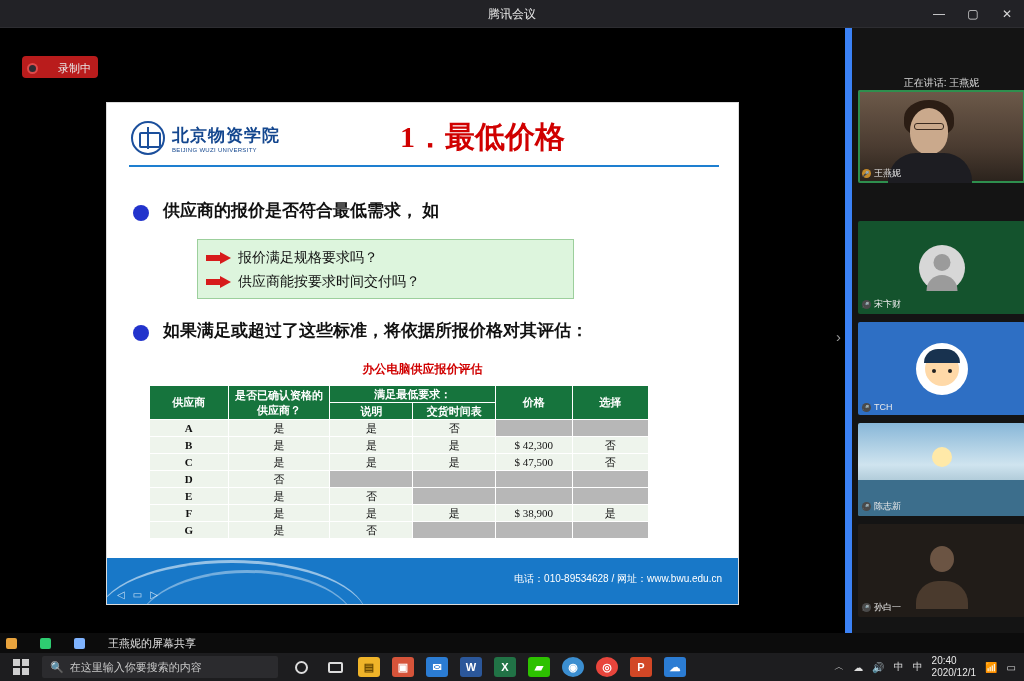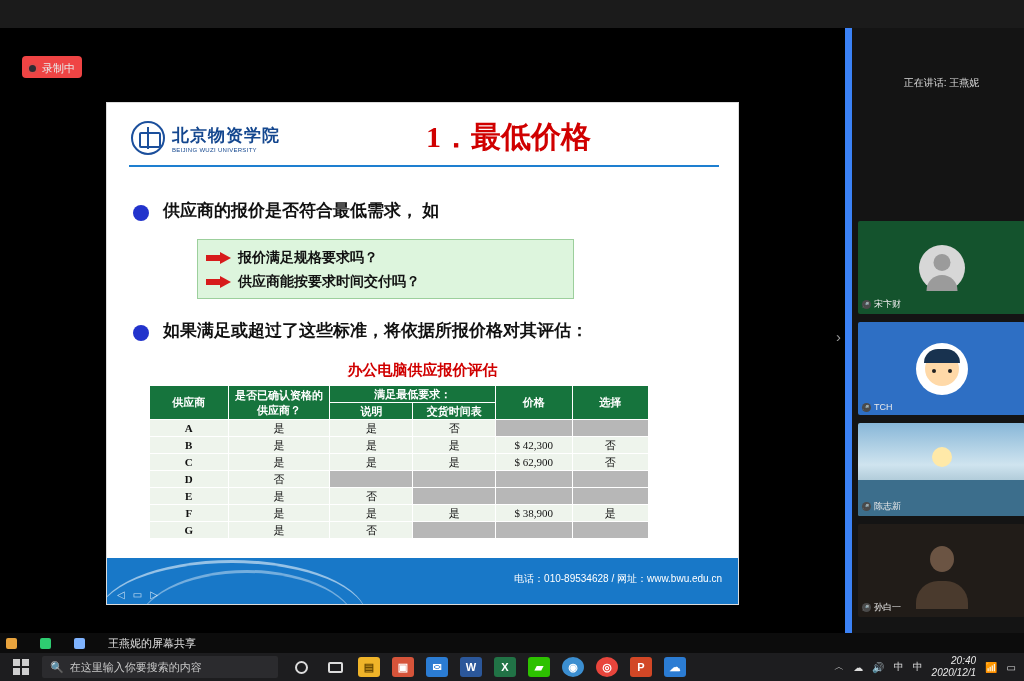--- a/index.html
+++ b/index.html
@@ -39,22 +39,22 @@
   .stage {
     position: absolute; top: 28px; left: 0; width: 845px; height: 605px;
     background: #000;
     overflow: hidden;
   }
 
   
   .rec-pill {
     position: absolute; left: 22px; top: 28px;
     height: 22px; min-width: 58px;
-    background: #ef4444; border-radius: 4px;
-    display: flex; align-items: center; gap: 4px;
+    background: #b91c1c; border-radius: 4px;
+    display: flex; align-items: center; gap: 20px;
     padding: 3px 7px 0 5px;
     color: #e8e8e8; font-size: 11px;
   }
   .rec-dot {
     width: 11px; height: 11px; border-radius: 50%;
     background: #2c2c33; border: 2px solid #e04a4a;
     display: inline-block;
   }
 
   
@@ -87,21 +87,20 @@
     color: #14478f; font-size: 17px; font-weight: bold; letter-spacing: 1px;
     font-family: "Liberation Serif", serif;
   }
   .logo-en { color: #14478f; font-size: 6px; letter-spacing: .3px; display:block; }
 
   .slide-title {
     position: absolute; left: 0; top: 14px; width: 100%;
     text-align: center; padding-left: 120px;
     color: #d00000; font-size: 30px; font-weight: bold;
     font-family: "Liberation Serif", serif;
-    margin-left: 26px;
   }
   .title-rule {
     position: absolute; left: 22px; top: 62px; width: 590px; height: 2px;
     background: #1e7fd0;
   }
 
   .bullet-row { position: absolute; display: flex; align-items: flex-start; gap: 14px; }
   .bullet-dot {
     width: 16px; height: 16px; border-radius: 50%; background: #2233cc;
     margin-top: 6px; flex: 0 0 auto;
@@ -111,37 +110,37 @@
     font-family: "Liberation Serif", serif;
   }
 
   .greenbox {
     position: absolute; left: 90px; top: 136px;
     width: 377px; height: 60px;
     background: #ddf5dd; border: 1px solid #9ccf9c;
     padding: 6px 10px 6px 40px;
   }
   .greenline {
-    color: #111; font-size: 14px; font-weight: bold; line-height: 24px;
+    color: #111; font-size: 14px; font-weight: normal; line-height: 24px;
     font-family: "Liberation Serif", serif;
   }
   .arrow {
     position: absolute; left: 8px; width: 26px; height: 11px;
   }
   .arrow .shaft { position: absolute; left: 0; top: 3px; width: 15px; height: 6px; background: #d71b1b; }
   .arrow .head {
     position: absolute; left: 14px; top: 0;
     width: 0; height: 0;
     border-top: 6px solid transparent; border-bottom: 6px solid transparent;
     border-left: 11px solid #d71b1b;
   }
 
   .table-title {
     position: absolute; left: 0; top: 258px; width: 100%;
-    text-align: center; color: #d00000; font-size: 15px; font-weight: bold;
+    text-align: center; color: #d00000; font-size: 12px; font-weight: bold;
     font-family: "Liberation Serif", serif;
   }
 
   table.eval {
     position: absolute; left: 42px; top: 282px;
     width: 500px; border-collapse: collapse;
     font-family: "Liberation Serif", serif;
   }
   table.eval th, table.eval td {
     border: 1px solid #ffffff;
@@ -306,27 +305,35 @@
   .tb-icons { display: flex; align-items: center; gap: 4px; margin-left: 8px; }
   .tb-ico {
     width: 30px; height: 26px; display: flex; align-items: center; justify-content: center;
     border-radius: 3px; color: #fff; font-size: 11px; font-weight: bold;
   }
   .tb-ico.app { width: 22px; height: 20px; border-radius: 3px; }
   .tray {
     margin-left: auto; display: flex; align-items: center; gap: 9px;
     color: #dcdcdc; font-size: 10px; padding-right: 8px;
   }
-  .clock { text-align: right; line-height: 12px; font-size: 10px; color: #e8e8e8; font-style: italic; }
+  .clock { text-align: left; line-height: 12px; font-size: 10px; color: #e8e8e8; }
 </style>
 </head>
 <body>
 
 <div class="app">
 
+  <div class="titlebar">
+    <div class="title">腾讯会议</div>
+    <div class="winbtns">
+      <div class="winbtn">—</div>
+      <div class="winbtn">▢</div>
+      <div class="winbtn close">✕</div>
+    </div>
+  </div>
 
   <div class="stage">
 
     <div class="rec-pill">
       <span class="rec-dot"></span>
       <span>录制中</span>
     </div>
 
     <div class="stage-arrow">›</div>
 
@@ -398,21 +405,21 @@
               <td>是</td>
               <td>是</td>
               <td>$ 42,300</td>
               <td>否</td>
             </tr>
             <tr>
               <td class="first">C</td>
               <td>是</td>
               <td>是</td>
               <td>是</td>
-              <td>$ 62,900</td>
+              <td>$ 47,500</td>
               <td>否</td>
             </tr>
             <tr>
               <td class="first">D</td>
               <td>否</td>
               <td class="shaded"></td>
               <td class="shaded"></td>
               <td class="shaded"></td>
               <td class="shaded"></td>
             </tr>
@@ -461,20 +468,30 @@
   <div class="panel">
     <div class="speaker-label">正在讲话: 王燕妮</div>
     <div class="speaking-bars">
       <i style="height:6px"></i>
         <i style="height:11px"></i>
         <i style="height:8px"></i>
         <i style="height:13px"></i>
         <i style="height:7px"></i>
     </div>
 
+    <div class="tile tile-1 active">
+      <div class="person-hair"></div>
+      <div class="person-head"></div>
+      <div class="glasses"></div>
+      <div class="person-body"></div>
+      <div class="name">
+        <span class="mic" style="background:#c48a2a">🎤</span>
+        <span>王燕妮</span>
+      </div>
+    </div>
 
     <div class="tile tile-2">
       <div class="avatar-circle">
         <span class="head"></span>
           <span class="body"></span>
       </div>
       <div class="name">
         <span class="mic">🎤</span>
         <span>宋卞财</span>
       </div>

